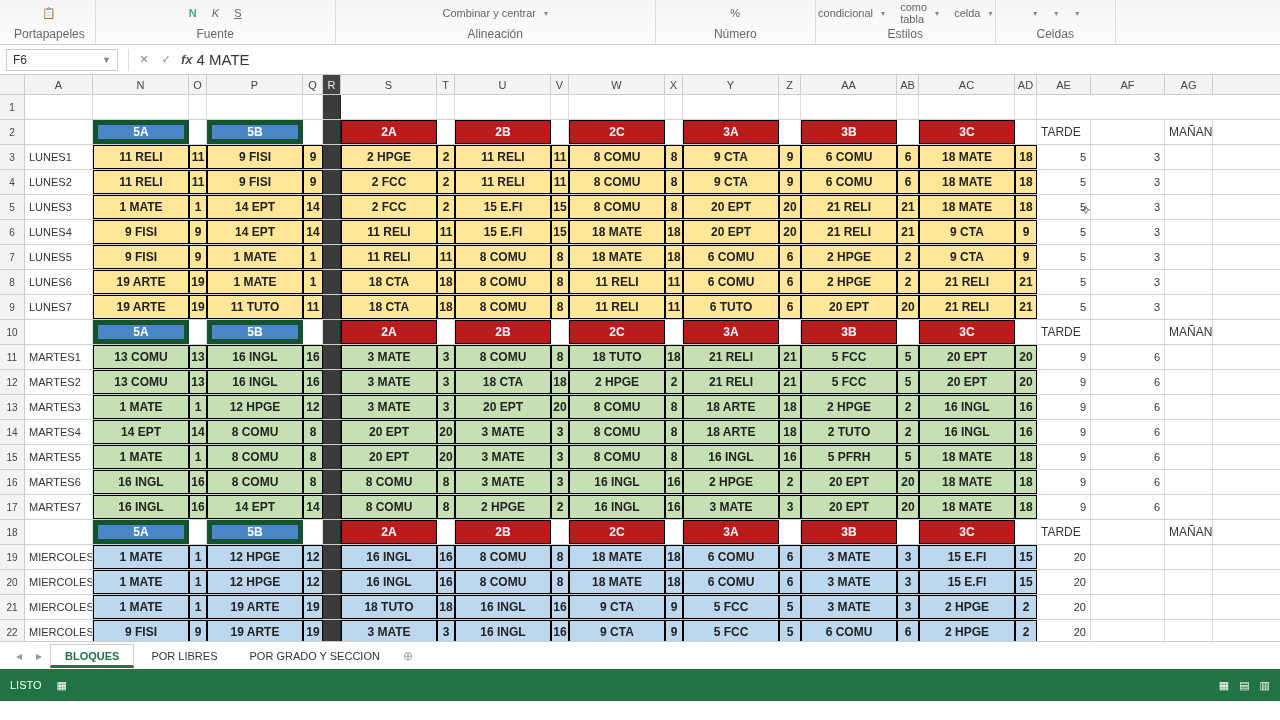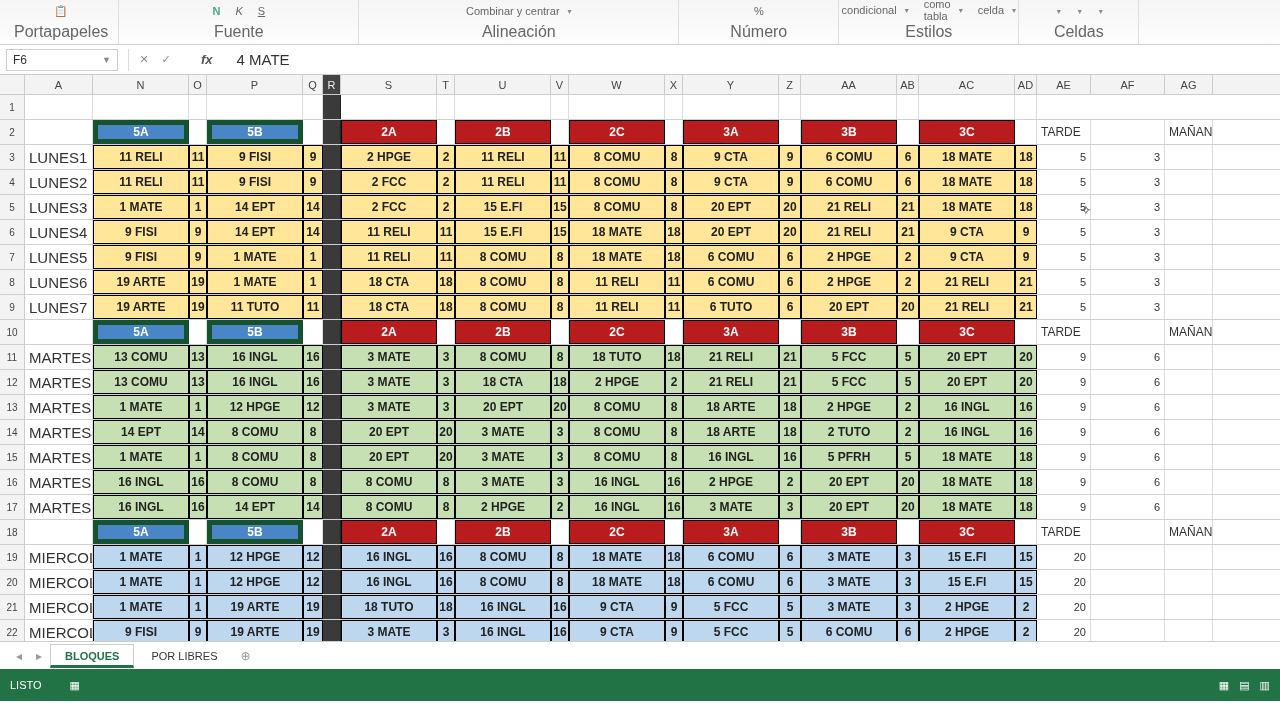--- a/index.html
+++ b/index.html
@@ -1,49 +1,49 @@
 <!DOCTYPE html>
 <html><head>
 <meta charset="utf-8">
 <style>
 *{box-sizing:border-box;margin:0;padding:0;font-family:"Segoe UI",Tahoma,sans-serif}
 body{background:#fff;width:1280px;height:720px;overflow:hidden;font-size:11px;color:#333}
 .ribbon{height:45px;background:linear-gradient(#f5f5f5,#fdfdfd);border-bottom:1px solid #ccc;display:flex;align-items:flex-end;padding:0 4px}
 .rg{display:flex;flex-direction:column;align-items:center;border-right:1px solid #ddd;padding:0 10px 2px;height:44px;justify-content:flex-end}
 .rg-top{flex:1;display:flex;align-items:center;gap:6px;color:#666}
-.rg-label{font-size:16px;color:#666;padding:1px 0}
+.rg-label{font-size:12px;color:#666;padding:1px 0}
 .rg .dd{font-size:8px;color:#888;margin-left:2px}
 .icon-btn{width:22px;height:22px;display:inline-flex;align-items:center;justify-content:center;color:#888;border:1px solid transparent}
 .fbar{height:30px;border-bottom:1px solid #ccc;display:flex;align-items:center;background:#fff}
 .namebox{width:112px;height:22px;border:1px solid #ccc;margin:0 6px;display:flex;align-items:center;padding:0 6px;font-size:12px}
 .namebox .arrow{margin-left:auto;color:#888;font-size:9px}
 .fbar .sep{width:1px;height:22px;background:#ddd;margin:0 4px}
-.fbar .fx{font-style:italic;font-weight:bold;color:#555;margin:0 24px;font-size:13px}
+.fbar .fx{font-style:italic;font-weight:bold;color:#555;margin:0 4px;font-size:13px}
 .fbar .fval{font-size:15px;color:#333}
 .grid-wrap{height:566px;overflow:hidden;position:relative}
 .colhdr{display:flex;height:20px;background:#f3f3f3;border-bottom:1px solid #ccc}
 .colhdr div{border-right:1px solid #ccc;text-align:center;font-size:11px;color:#444;line-height:20px}
 .rows{height:546px;overflow:hidden}
 .row{display:flex;height:25px;border-bottom:1px solid #d0d0d0}
 .rowhdr{width:25px;background:#f3f3f3;border-right:1px solid #ccc;text-align:center;font-size:10px;color:#444;line-height:25px;flex-shrink:0}
 .cell{border-right:1px solid #999;display:flex;align-items:center;justify-content:center;font-size:12px;font-weight:bold;overflow:hidden;white-space:nowrap}
 .cell.plain{font-weight:normal;justify-content:flex-end;padding-right:4px;border-right:1px solid #ddd;font-size:11px;color:#333;border-color:#ddd}
-.cell.day{justify-content:flex-start;padding-left:4px;font-weight:normal;font-size:15px;border-right:1px solid #ddd}
+.cell.day{justify-content:flex-start;padding-left:4px;font-weight:normal;font-size:11px;border-right:1px solid #ddd}
 .cell.hdr-txt{justify-content:flex-start;padding-left:4px;font-weight:normal;border-right:1px solid #ddd}
 .hdr-blue{background:#4a86c7;color:#fff;border:5px solid #14532d}
 .hdr-red{background:#b91c1c;color:#fff;border:1px solid #000}
 .c-ylw{background:#ffe699;color:#222;border:1px solid #000}
 .c-grn{background:#c6e0b4;color:#222;border:1px solid #000}
 .c-blu{background:#bdd7ee;color:#222;border:1px solid #000}
 .darkcol{background:#3a3a3a;border-right:1px solid #222}
 .tabs{height:28px;border-top:1px solid #ccc;display:flex;align-items:center;background:#fff;padding-left:10px;gap:2px}
 .tabs .nav{color:#999;padding:0 6px;font-size:12px}
 .tab{padding:5px 14px;font-size:11px;color:#333;border:1px solid transparent;background:#fff}
 .tab.active{color:#217346;font-weight:bold;border:1px solid #ccc;border-bottom:3px solid #217346;padding-bottom:3px}
-.status{height:22px;background:#217346;color:#fff;display:flex;align-items:center;padding:16px 10px;font-size:11px;gap:28px}
+.status{height:22px;background:#217346;color:#fff;display:flex;align-items:center;padding:16px 10px;font-size:11px;gap:15px}
 .status .right{margin-left:auto;display:flex;gap:10px}
 .cursor-icon{position:absolute;left:1080px;top:127px;font-size:14px;color:#555;z-index:10}
 
 .wA{width:68px}.wN{width:96px}.wO{width:18px}.wP{width:96px}.wQ{width:20px}.wR{width:18px}
 .wS{width:96px}.wT{width:18px}.wU{width:96px}.wV{width:18px}.wW{width:96px}.wX{width:18px}
 .wY{width:96px}.wZ{width:22px}.wAA{width:96px}.wAB{width:22px}.wAC{width:96px}.wAD{width:22px}
 .wAE{width:54px}.wAF{width:74px}.wAG{width:48px}
 .colhdr .rowhdr{width:25px}
 </style>
 </head>
@@ -646,20 +646,21 @@
         <div class="cell plain wAG"></div>
       </div>
     </div>
 </div>
 
 <div class="tabs">
   <span class="nav">◂</span>
   <span class="nav">▸</span>
   <div class="tab active">BLOQUES</div>
   <div class="tab">POR LIBRES</div>
+  <div class="tab">POR GRADO Y SECCION</div>
   <span class="nav">⊕</span>
 </div>
 
 <div class="status">
   <span>LISTO</span>
   <span>▦</span>
   <div class="right">
     <span>▦</span>
     <span>▤</span>
     <span>▥</span>

